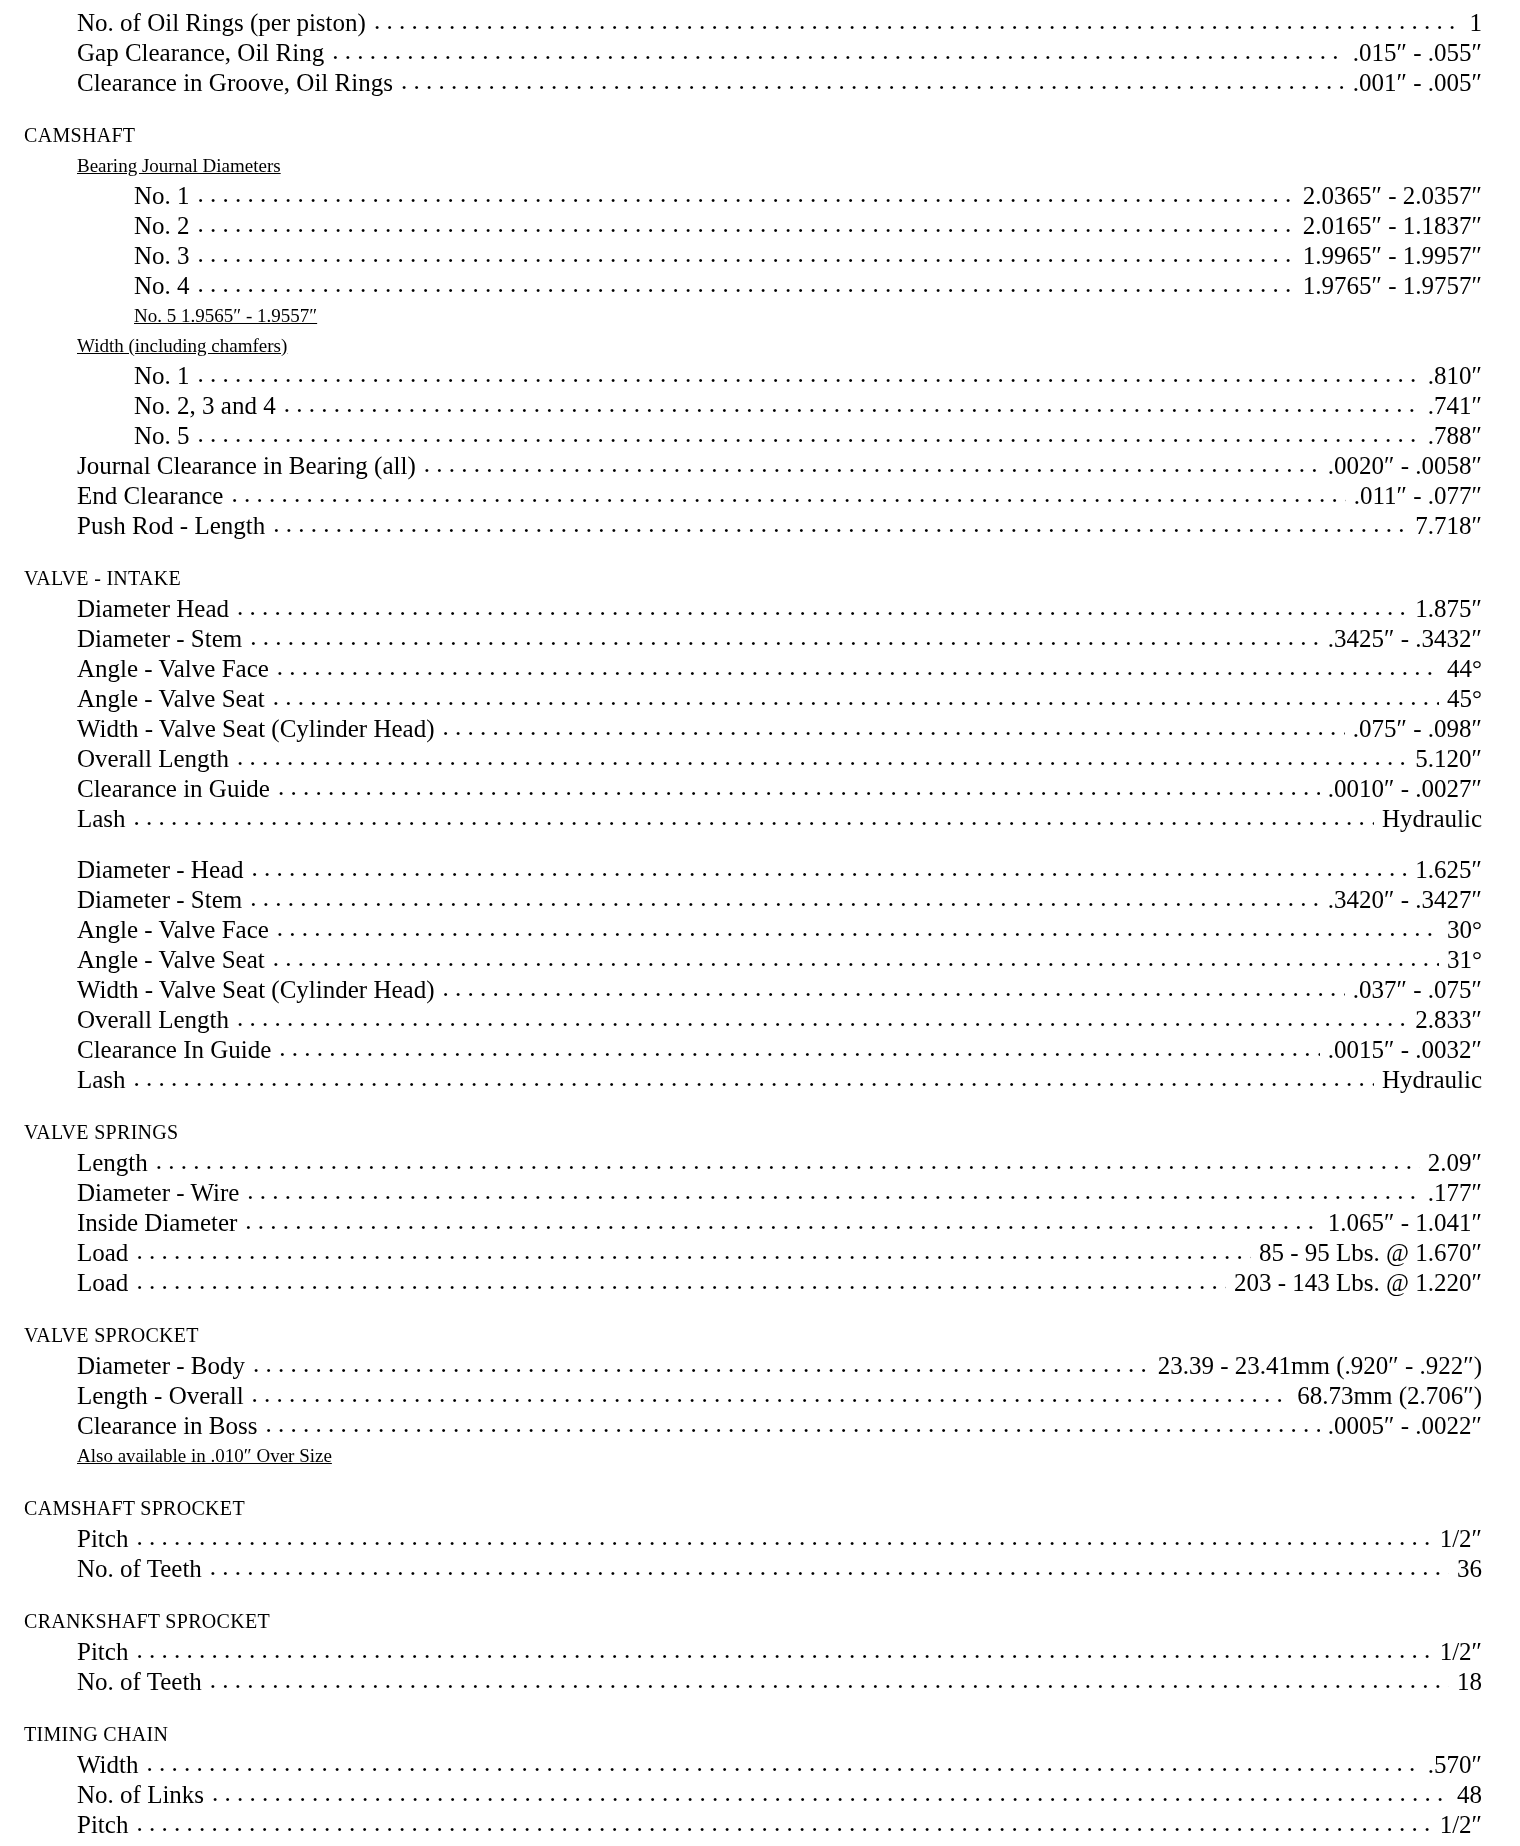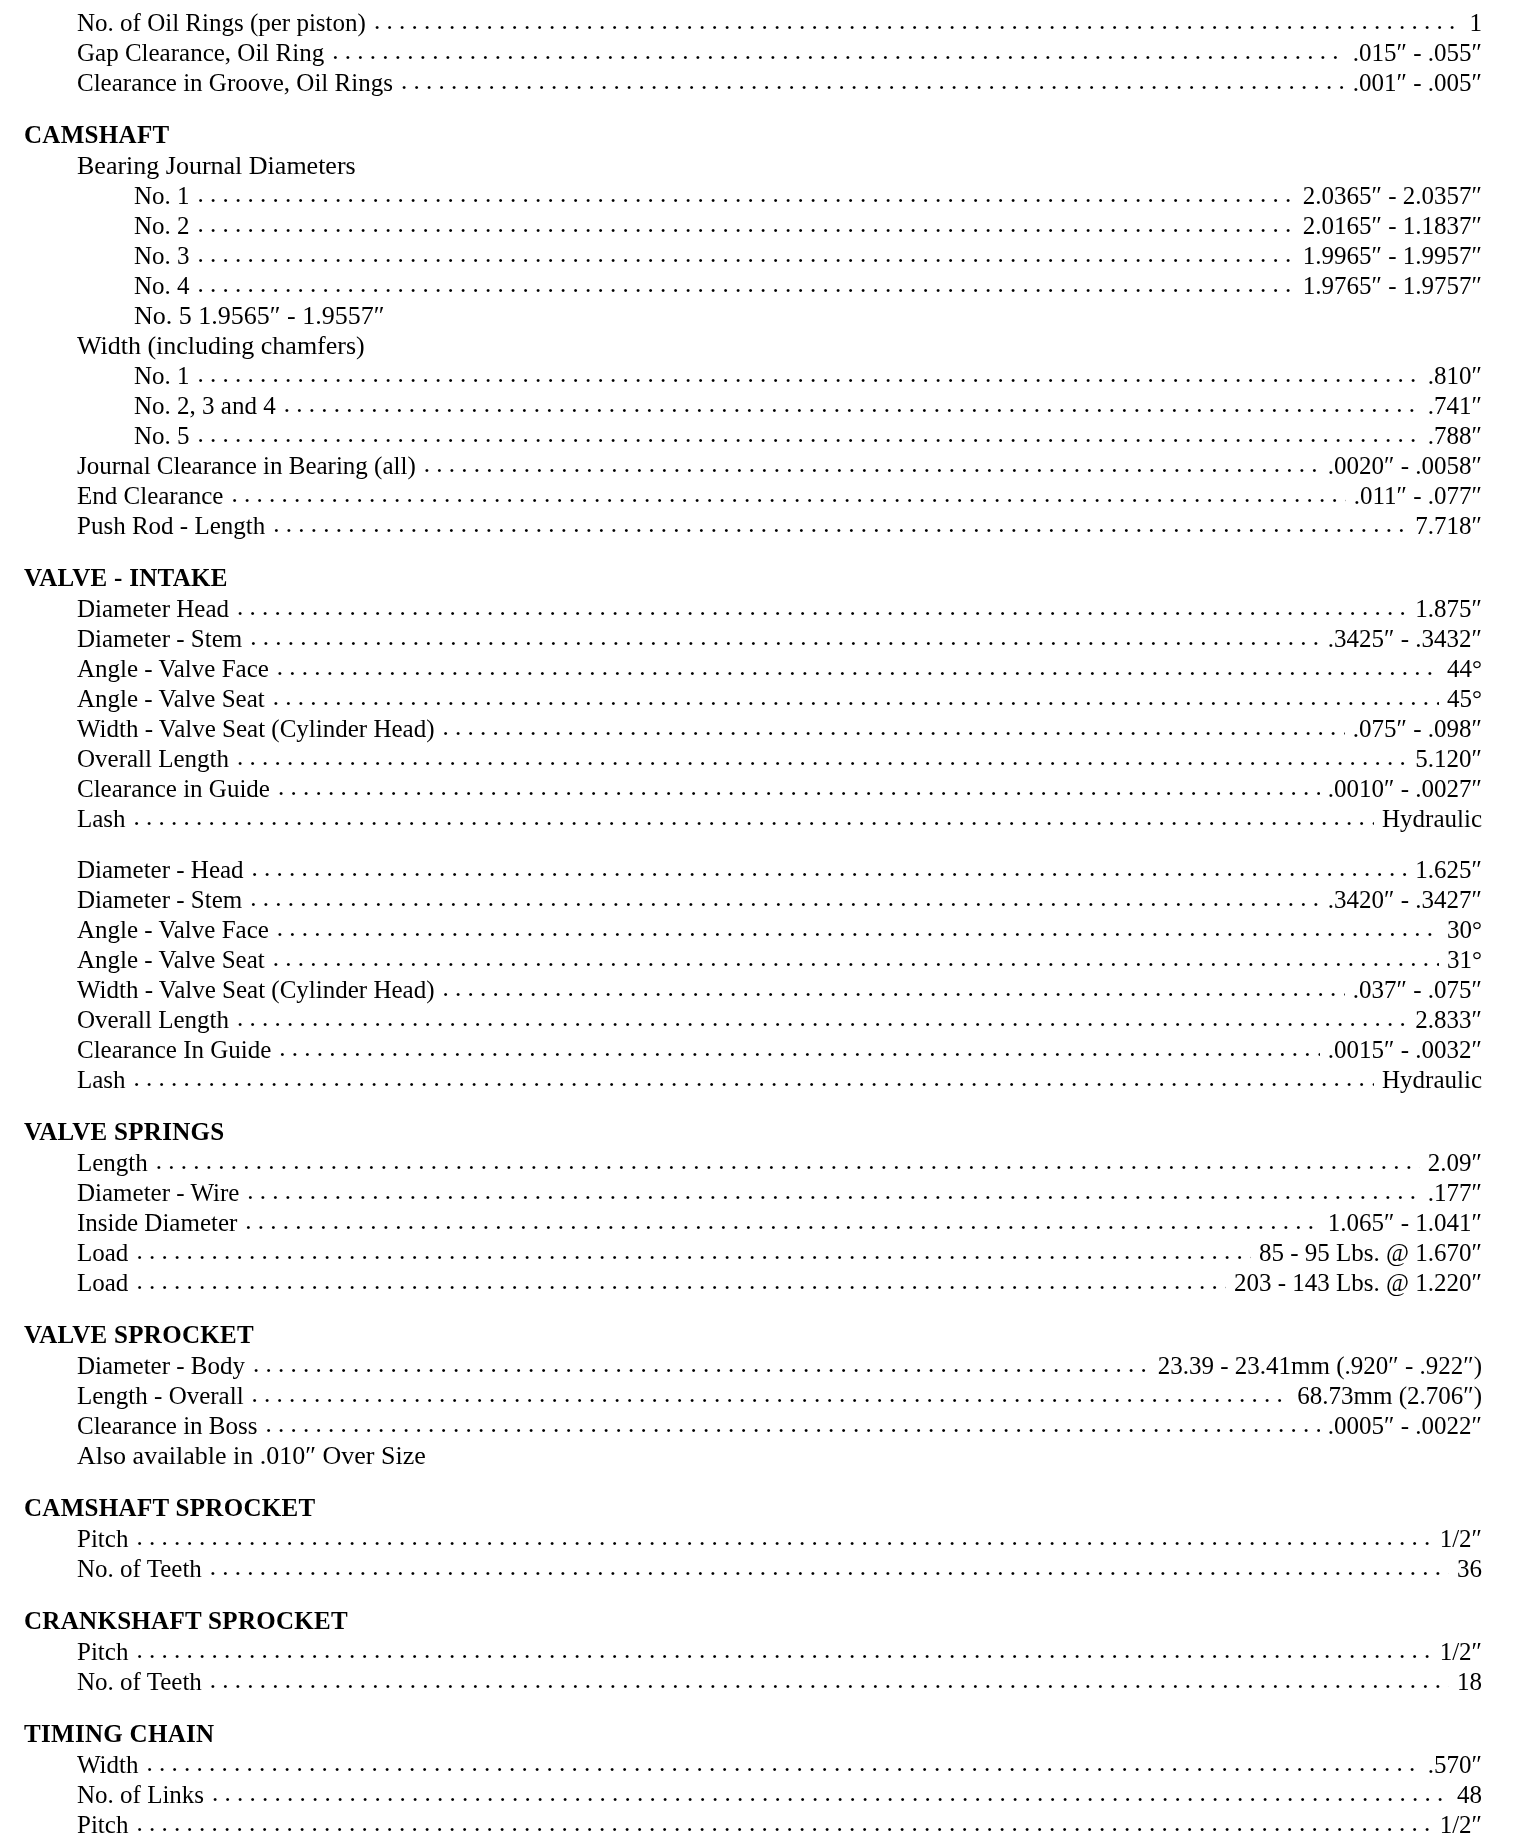--- a/index.html
+++ b/index.html
@@ -27,26 +27,25 @@
     top: 8px;
     width: 1460px;
   }
   .group {
     margin-bottom: 0px;
   }
   .group-spacer {
     height: 21px;
   }
   .heading {
-    font-size: 25px;
+    font-size: 20px;
     letter-spacing: 0.3px;
     line-height: 32px;
     padding-left: 2px;
     white-space: nowrap;
-    font-weight: bold;
   }
   .row {
     display: flex;
     align-items: baseline;
     font-size: 25px;
     line-height: 30px;
     white-space: nowrap;
   }
   .row.indent1 { padding-left: 55px; }
   .row.indent2 { padding-left: 112px; }
@@ -70,23 +69,24 @@
     font-size: 25px;
     line-height: 12px;
     white-space: nowrap;
   }
   .value {
     flex: 0 0 auto;
     padding-left: 6px;
     text-align: right;
   }
   .plain {
-    font-size: 26px;
+    font-size: 19px;
     line-height: 30px;
     white-space: nowrap;
+    text-decoration: underline;
   }
   .plain.indent1 { padding-left: 55px; }
   .plain.indent2 { padding-left: 112px; }
 </style>
 </head>
 <body>
 
 <div class="page">
   <div class="content" id="content">
       <div class="group">

